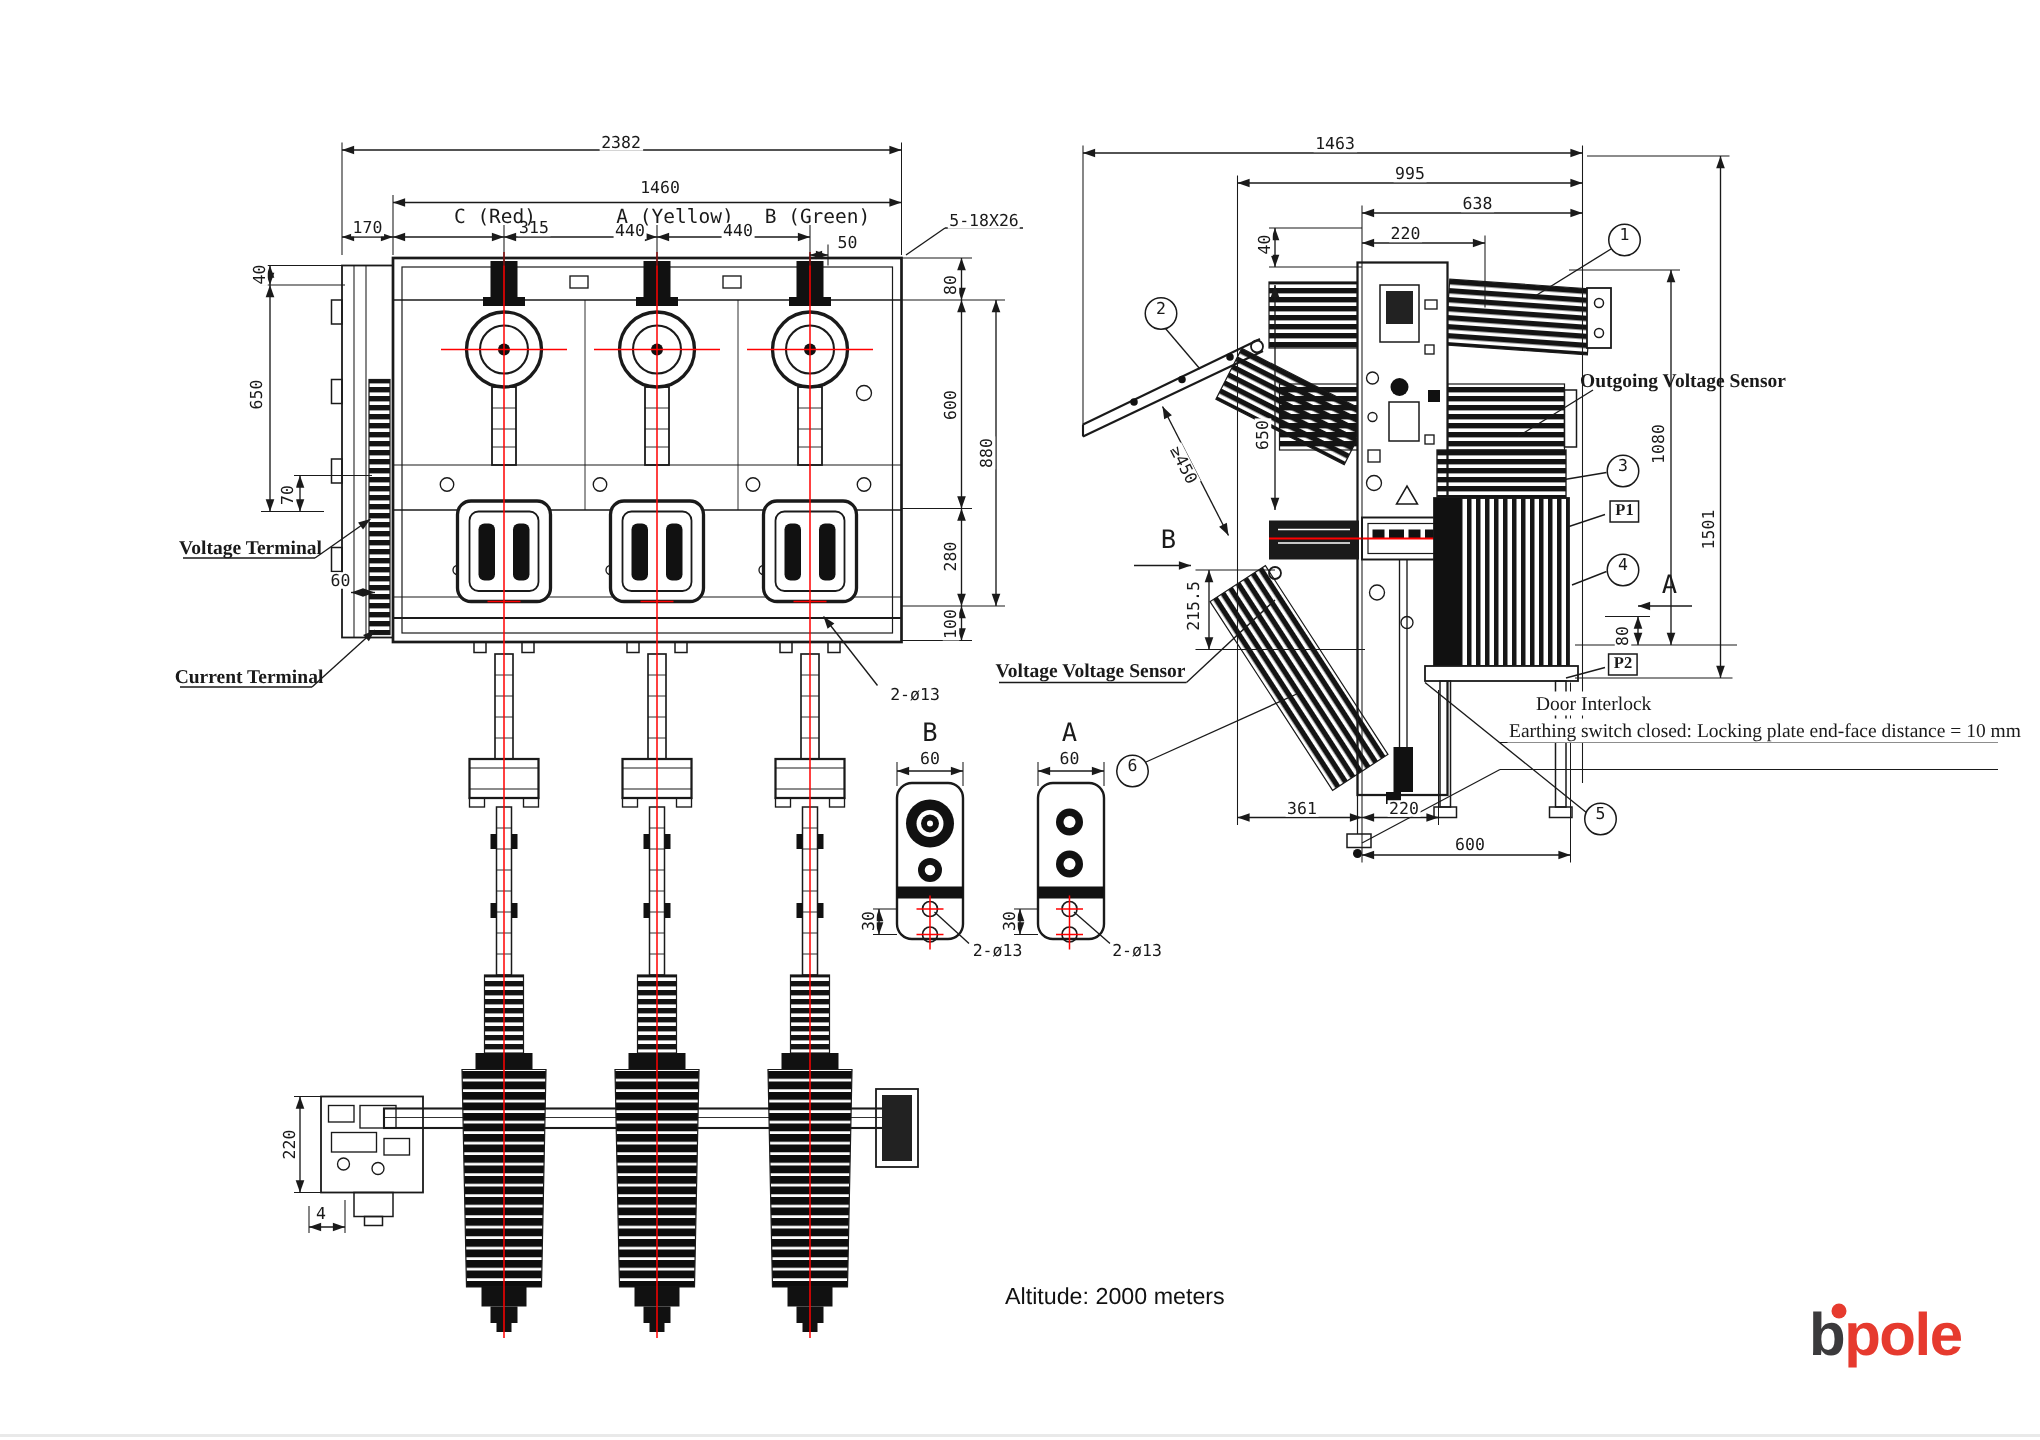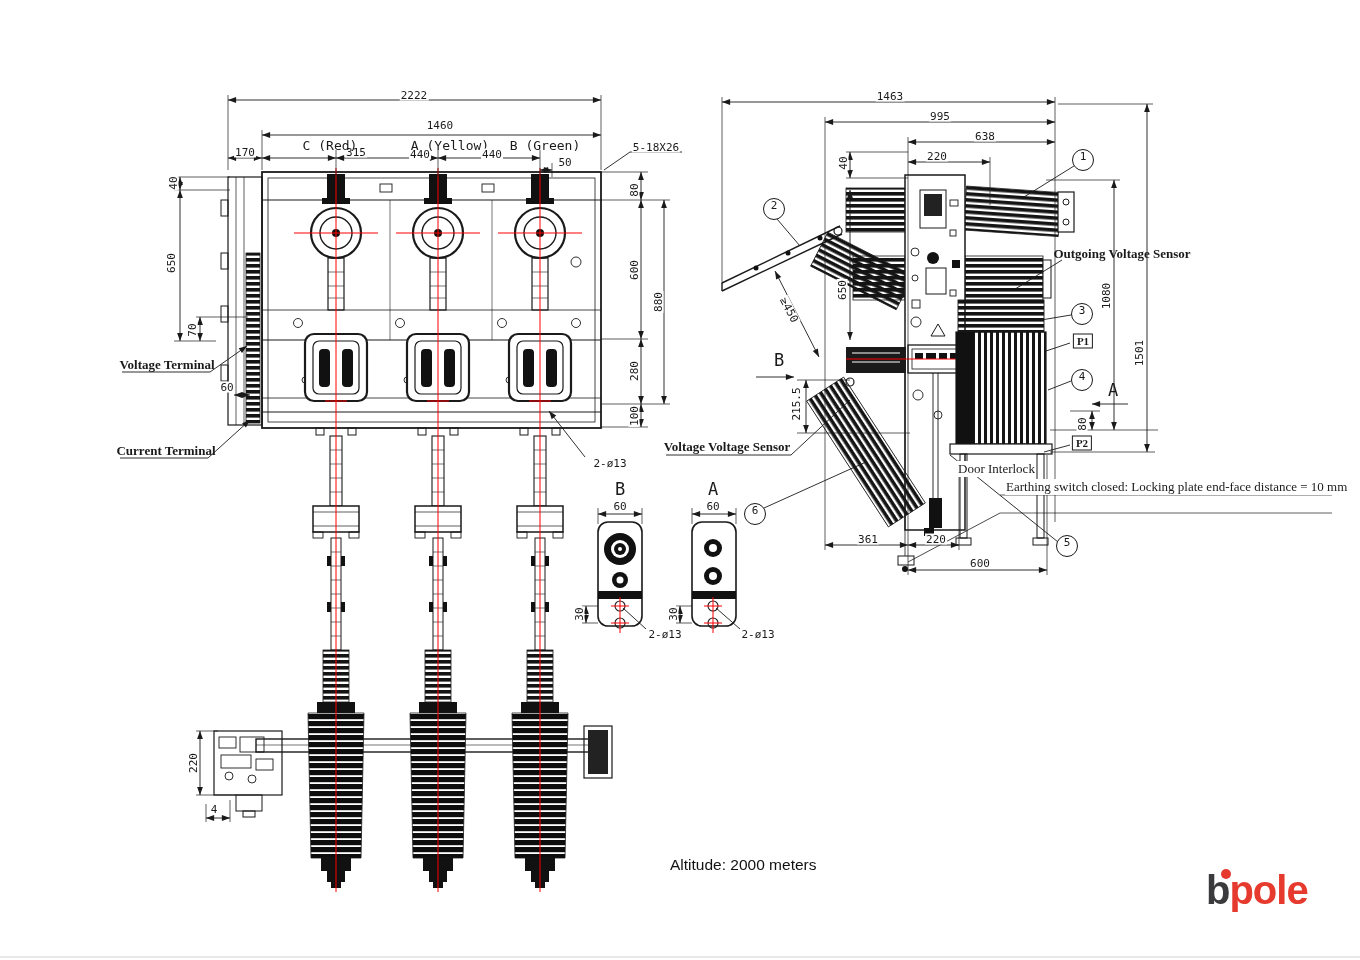--- a/index.html
+++ b/index.html
@@ -375,21 +375,21 @@
     <line x1="713" y1="597" x2="713" y2="633" stroke="#ff0000" stroke-width="1"></line>
     <line x1="704" y1="606" x2="722" y2="606" stroke="#ff0000" stroke-width="1"></line>
     <line x1="704" y1="623" x2="722" y2="623" stroke="#ff0000" stroke-width="1"></line>
     <line x1="680" y1="606" x2="680" y2="623" stroke-width="0.9" marker-start="url(#arr)" marker-end="url(#arr)"></line>
     <line x1="676" y1="606" x2="692" y2="606" stroke-width="0.7"></line>
     <line x1="676" y1="623" x2="692" y2="623" stroke-width="0.7"></line>
     <line x1="740" y1="629" x2="716" y2="608" stroke-width="0.9"></line>
   </g>
 </svg>
 
-  <span class="lbl" style="left:414px;top:95px">2222</span>
+  <span class="lbl" style="left:414px;top:95px">2382</span>
   <span class="lbl" style="left:440px;top:125px">1460</span>
   <span class="lbl" style="left:245px;top:152px">170</span>
   <span class="lbl" style="left:356px;top:152px">315</span>
   <span class="lbl phase" style="left:330px;top:145px">C (Red)</span>
   <span class="lbl" style="left:420px;top:154px">440</span>
   <span class="lbl phase" style="left:450px;top:145px">A (Yellow)</span>
   <span class="lbl" style="left:492px;top:154px">440</span>
   <span class="lbl phase" style="left:545px;top:145px">B (Green)</span>
   <span class="lbl" style="left:565px;top:162px">50</span>
   <span class="lbl" style="left:656px;top:147px">5-18X26</span>
@@ -430,21 +430,21 @@
   <span class="balloon" style="left:1083px;top:160px">1</span>
   <span class="balloon" style="left:774px;top:209px">2</span>
   <span class="balloon" style="left:1082px;top:314px">3</span>
   <span class="balloon" style="left:1082px;top:380px">4</span>
   <span class="balloon" style="left:1067px;top:546px">5</span>
   <span class="balloon" style="left:755px;top:514px">6</span>
 
   <span class="pbox" style="left:1083px;top:341px">P1</span>
   <span class="pbox" style="left:1082px;top:443px">P2</span>
 
-  <span class="lbl serif" style="left:957px;top:469px">Door Interlock</span>
+  <span class="lbl serif" style="left:1023px;top:469px">Door Interlock</span>
   <span class="lbl serif" style="left:1005px;top:487px">Earthing switch closed: Locking plate end-face distance = 10 mm</span>
 
   <span class="lbl sect" style="left:620px;top:489px">B</span>
   <span class="lbl" style="left:620px;top:506px">60</span>
   <span class="lbl lblv" style="left:579px;top:614px">30</span>
   <span class="lbl" style="left:665px;top:634px">2-ø13</span>
   <span class="lbl sect" style="left:713px;top:489px">A</span>
   <span class="lbl" style="left:713px;top:506px">60</span>
   <span class="lbl lblv" style="left:673px;top:614px">30</span>
   <span class="lbl" style="left:758px;top:634px">2-ø13</span>

